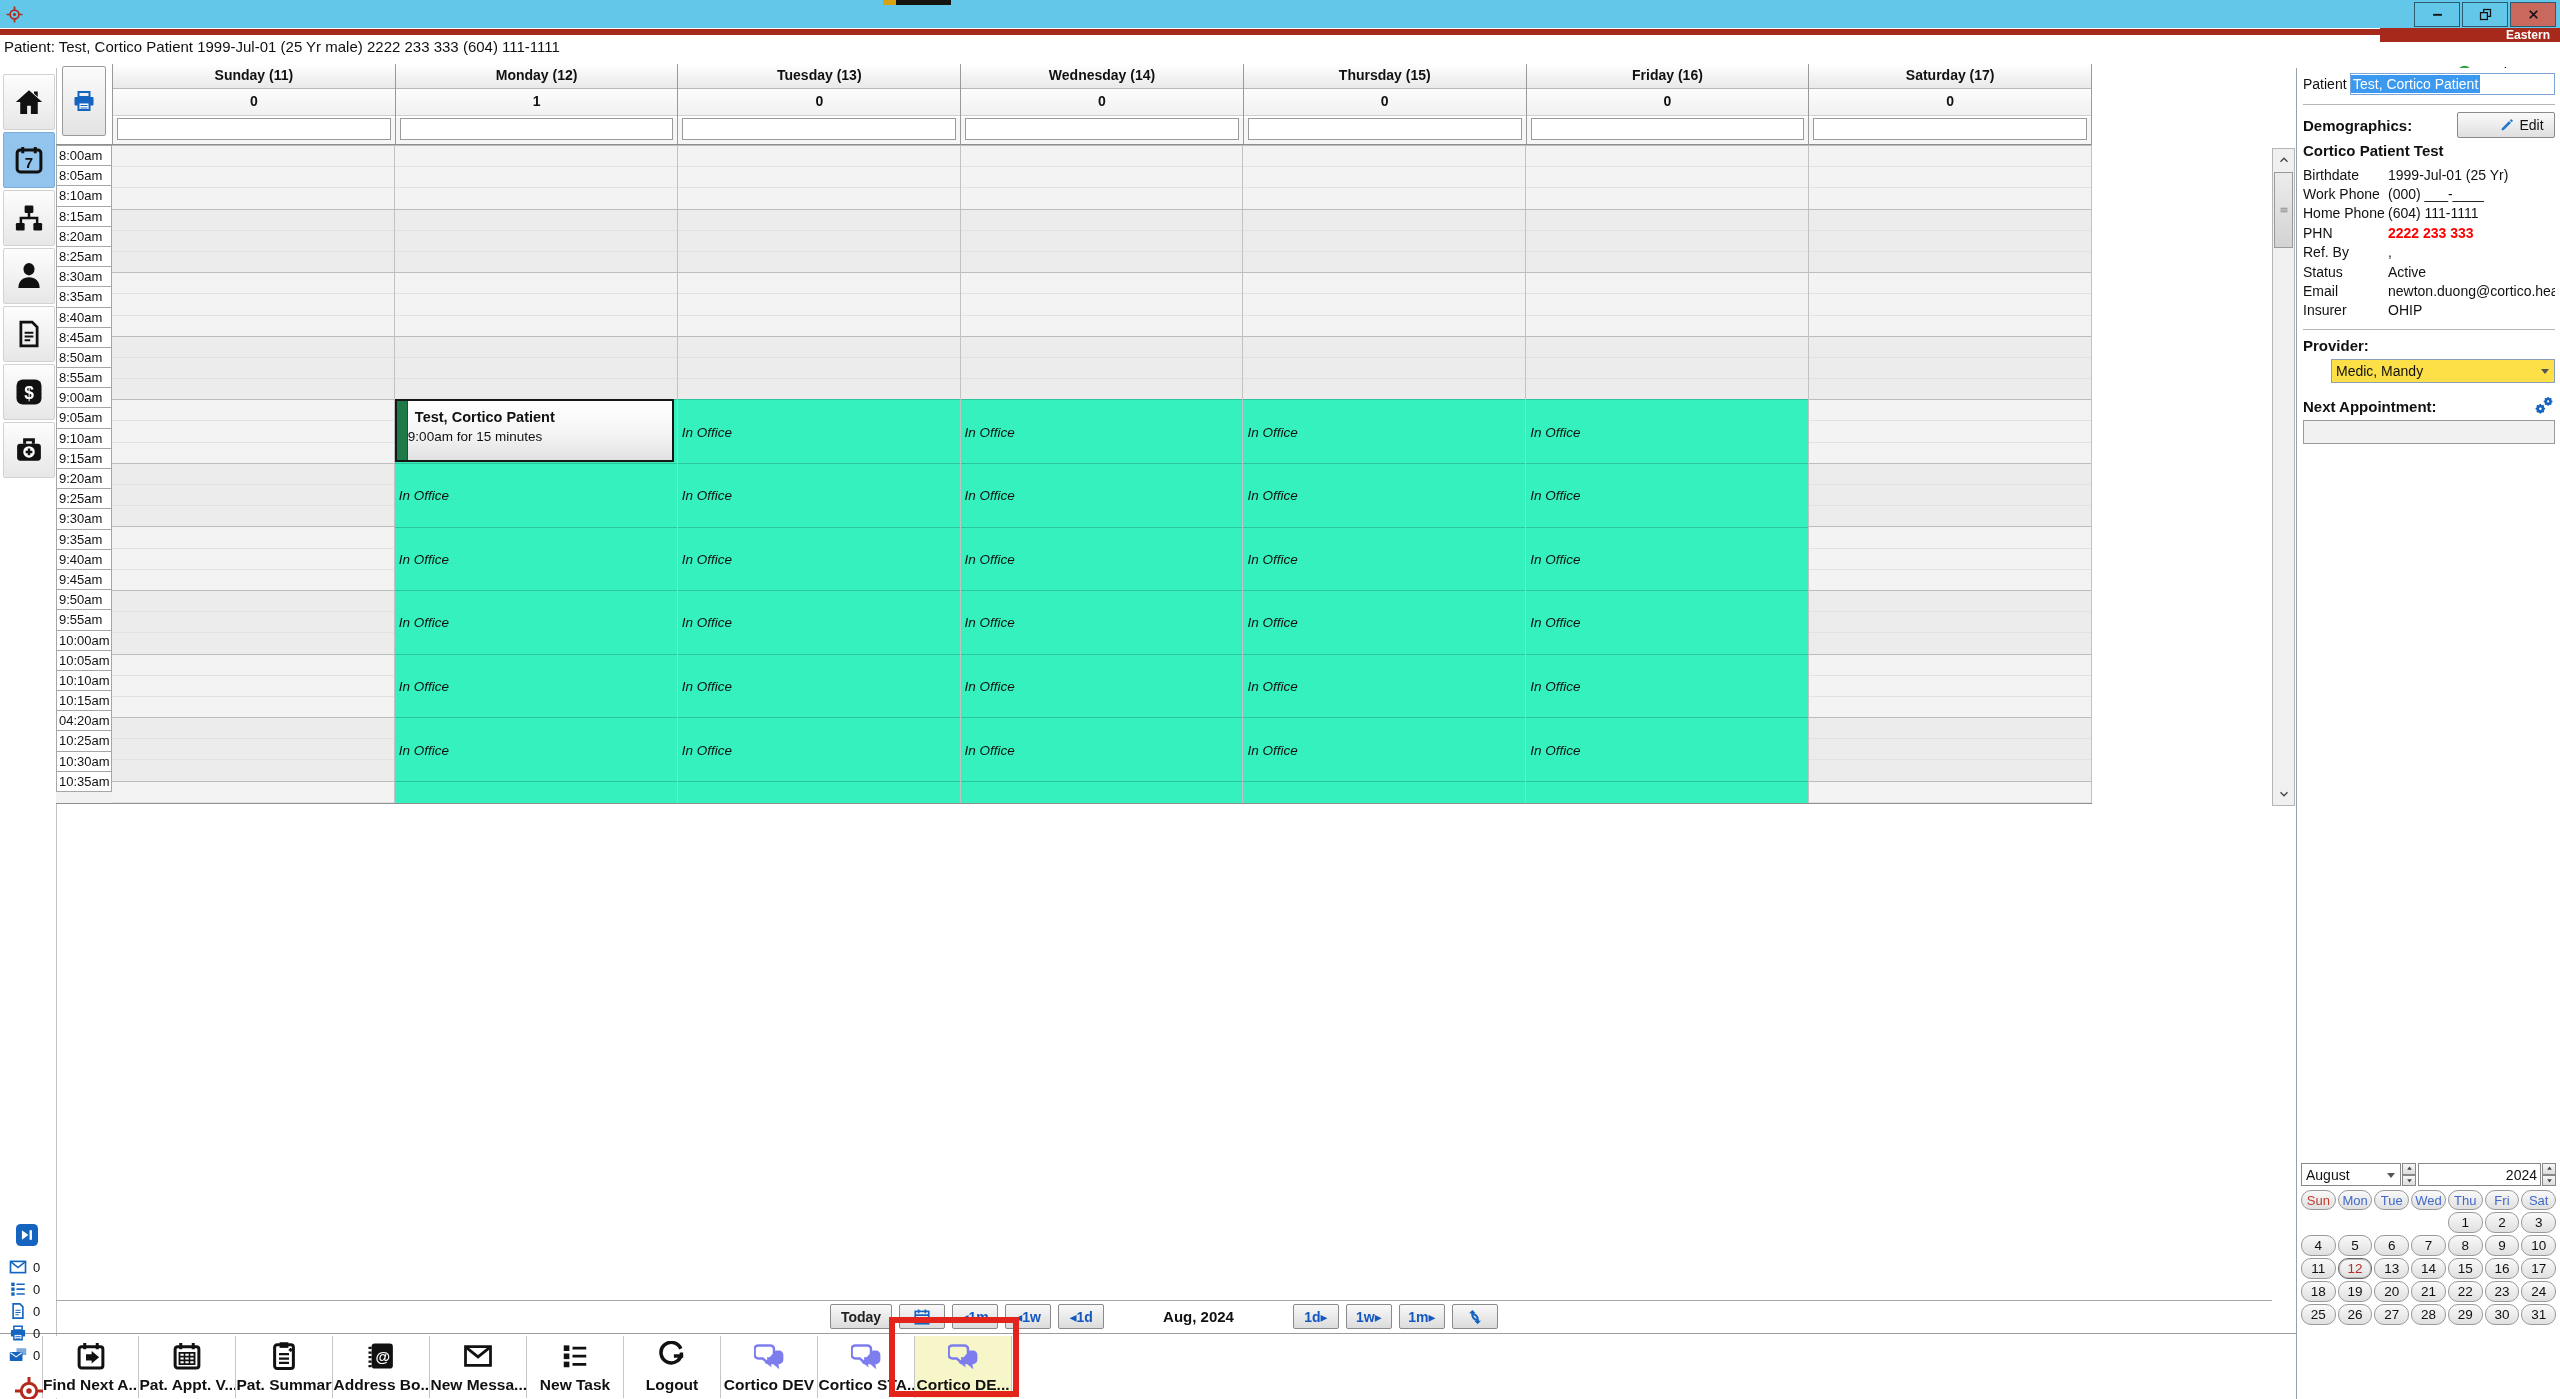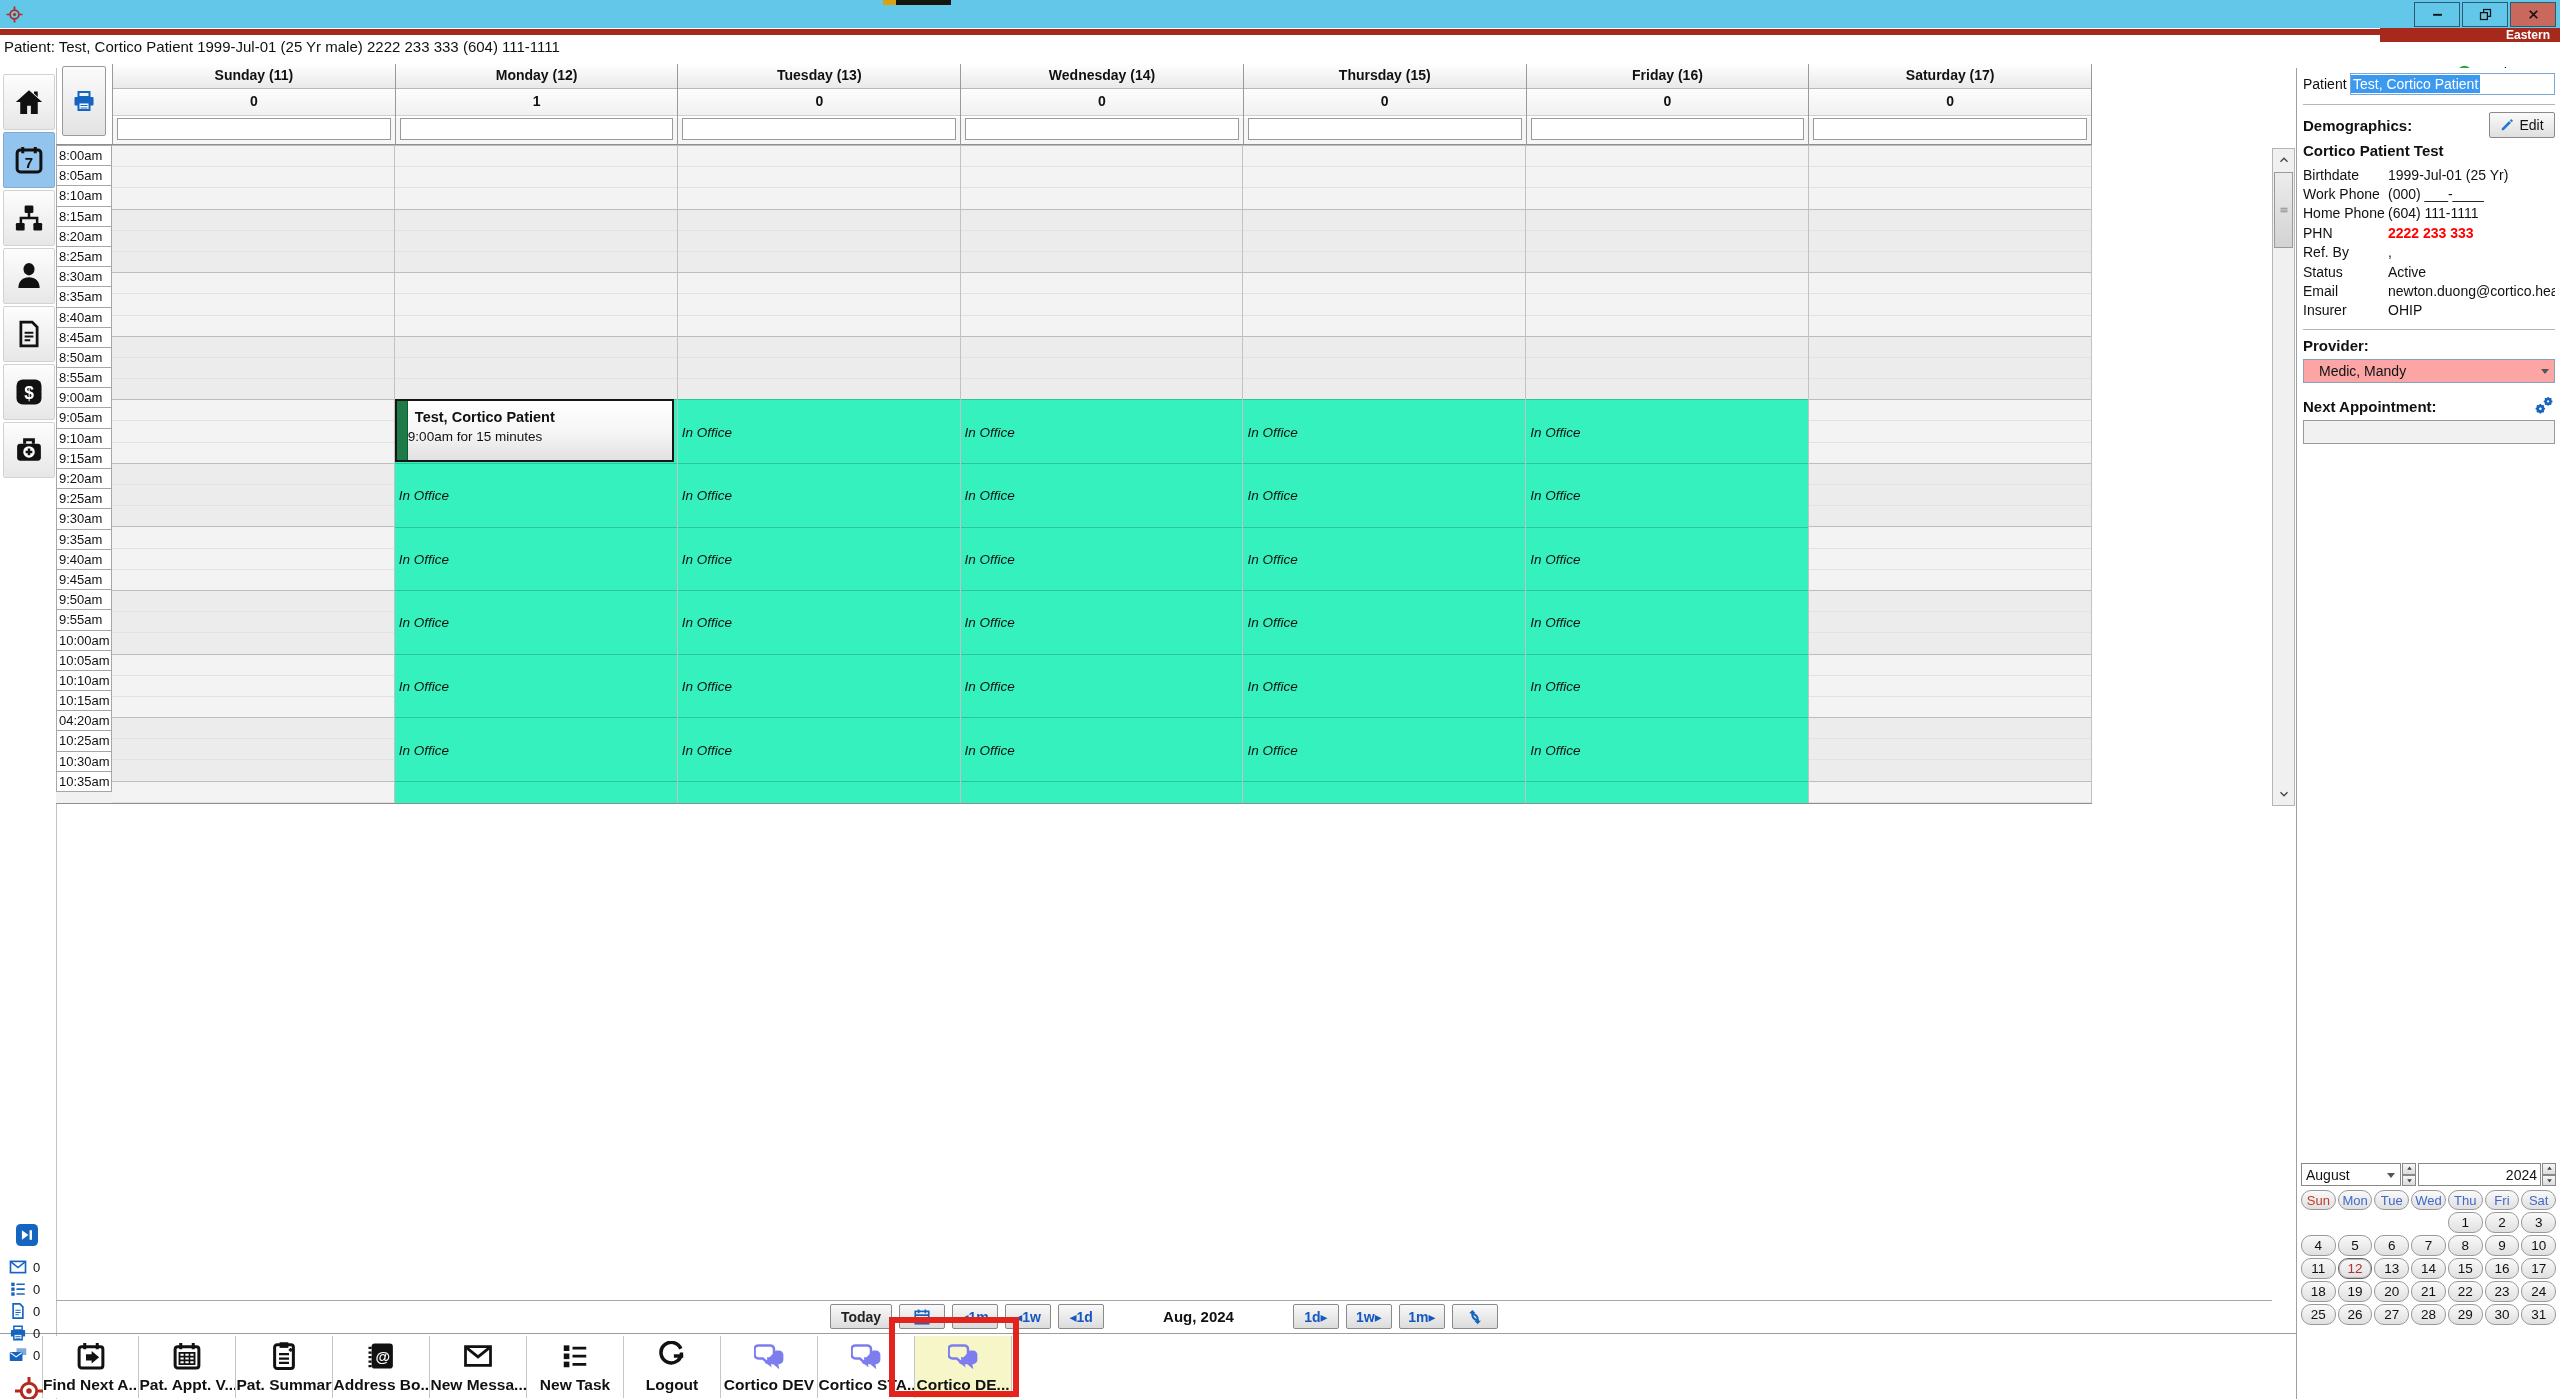--- a/index.html
+++ b/index.html
@@ -121,29 +121,29 @@
   #rp-inner{padding:5px 5px 0 6px;}
   .prow{display:flex;align-items:center;}
   #patient-label{width:47px;}
   #patient-input{flex:1;height:20px;border:1px solid #7aa7d6;background:#fff;display:flex;align-items:center;
                  overflow:hidden;}
   #patient-input span{background:#3C99F0;color:#fff;font-size:14px;padding:1px 2px;white-space:nowrap;}
   .rp-hr{height:1px;background:#b5b5b5;margin:9px 0 7px 0;}
   .rp-headrow{display:flex;align-items:center;justify-content:space-between;height:26px;}
   .rp-title{font-weight:bold;font-size:15px;}
   #editbtn{width:64px;height:24px;background:linear-gradient(#fafafa,#dfdfdf);border:1px solid #8a8a8a;
-           border-radius:2px;display:flex;align-items:center;justify-content:center;gap:5px;font-size:14px;}
+           border-radius:2px;display:flex;align-items:center;justify-content:center;gap:5px;font-size:14px;padding-left:32px;}
   #editbtn .icon{width:14px;height:14px;}
   #pname{font-weight:bold;font-size:15px;margin:4px 0 6px 0;}
   .drow{display:flex;height:19.4px;align-items:center;}
   .dl{width:85px;flex:none;white-space:nowrap;}
   .dv{flex:1;white-space:nowrap;overflow:hidden;}
   .dv.red{color:#FF0000;font-weight:bold;}
-  #provider-select{height:22px;border:1px solid #8aa0b8;background:#fca5a5;display:flex;align-items:center;
-                   padding-left:15px;margin-top:5px;}
+  #provider-select{height:22px;border:1px solid #8aa0b8;background:#fde047;display:flex;align-items:center;
+                   padding-left:4px;margin-top:5px;margin-left:28px;}
   .dda{margin-left:auto;margin-right:5px;width:0;height:0;border:4px solid transparent;border-top:5px solid #555;
        margin-top:5px;}
   #nextappt-row{display:flex;align-items:center;justify-content:space-between;margin-top:12px;height:22px;}
   #gears{width:22px;height:22px;}
   #nextappt-input{height:22px;border:1px solid #9a9a9a;background:#f1f1f1;margin-top:3px;}
 
   
   #minical{position:absolute;left:4px;right:4px;top:1095px;}
   #mc-toprow{display:flex;height:23px;}
   #mc-month{width:100px;border:1px solid #888;background:#fff;display:flex;align-items:center;padding-left:4px;

